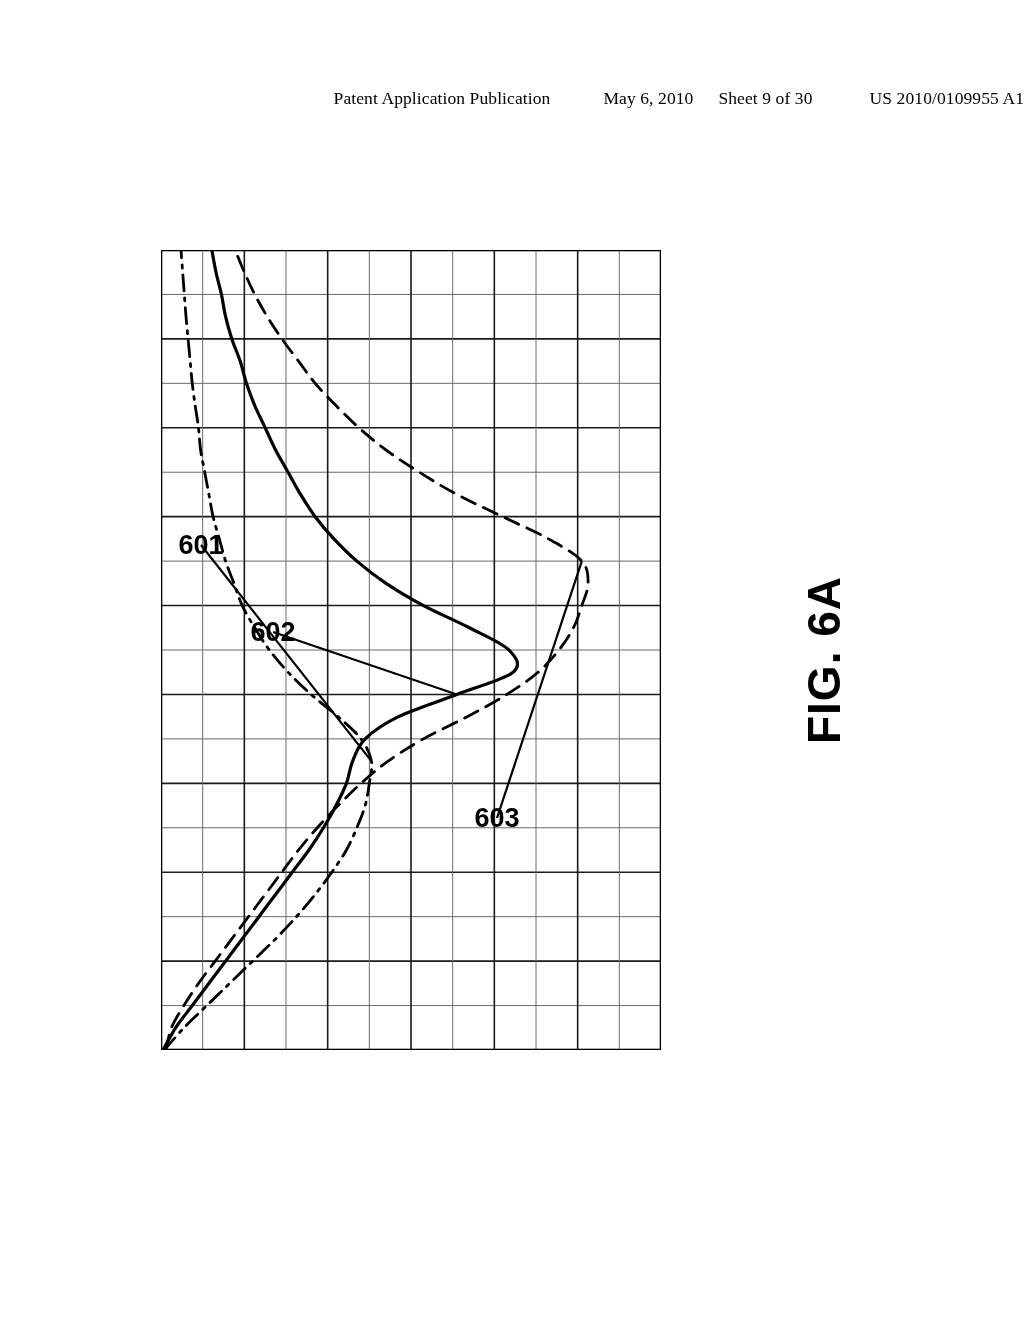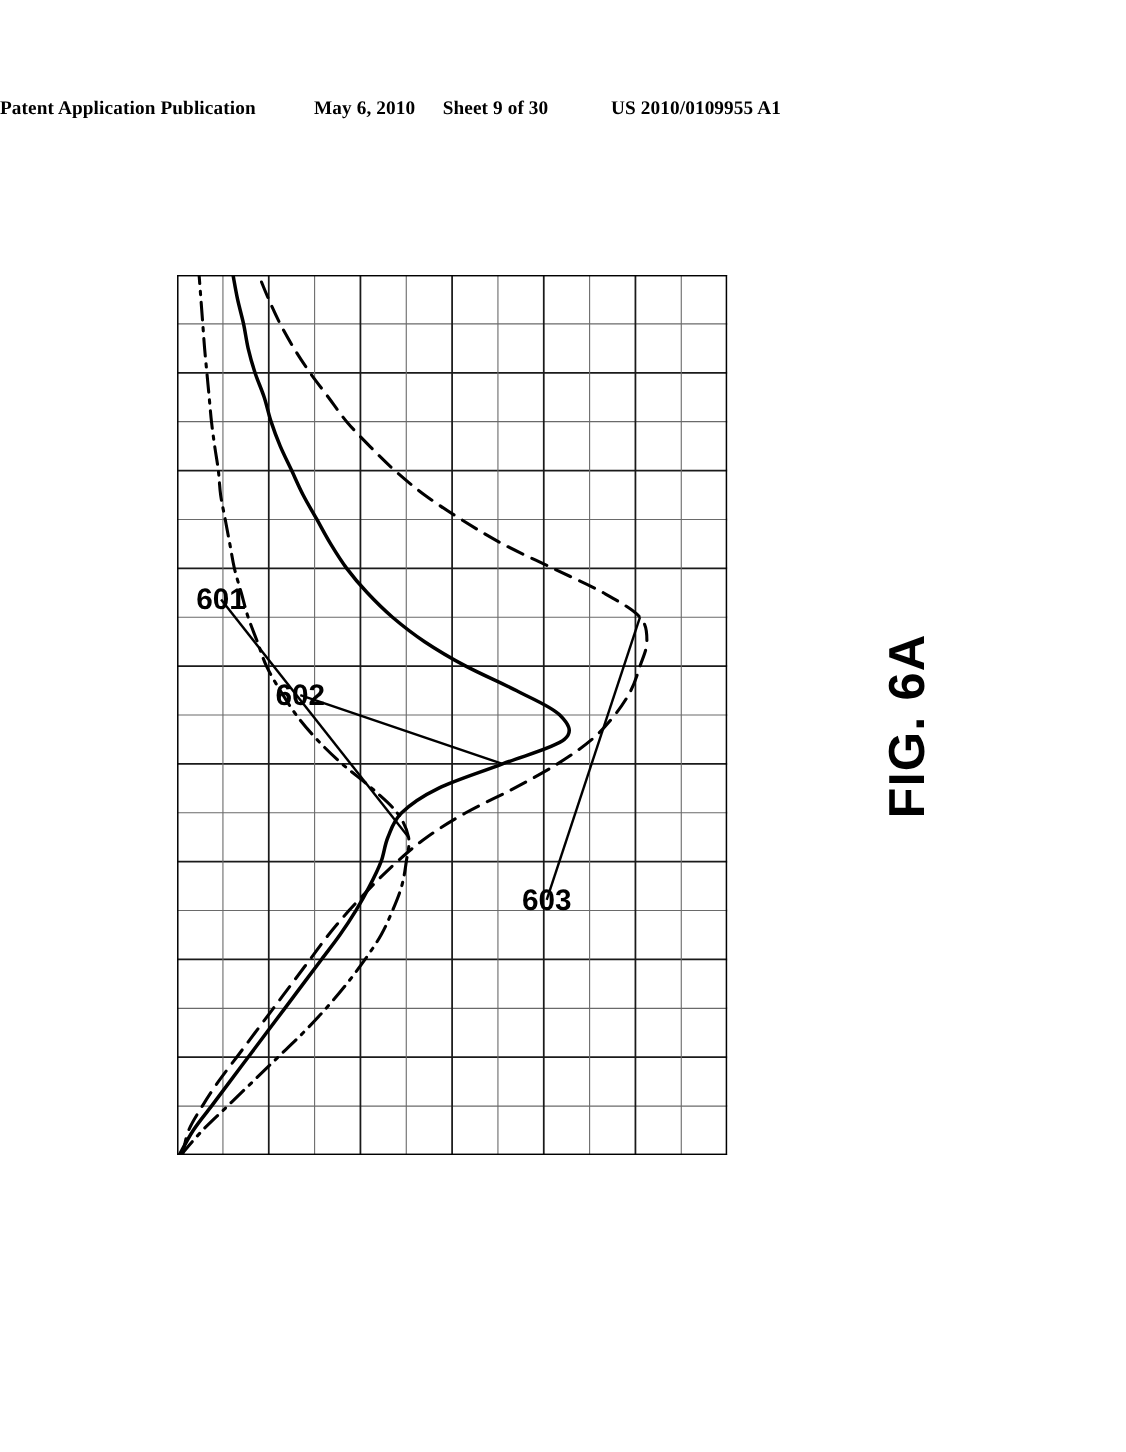--- a/index.html
+++ b/index.html
@@ -15,23 +15,23 @@
     color: #000000;
     overflow: hidden;
   }
 
   
   #patent-header {
     position: absolute;
     top: 88px;
     left: 0;
     width: 1024px;
-    text-align: left;
+    text-align: right;
     font-family: "Liberation Serif", serif;
-    font-weight: bold;
+    font-weight: normal;
     font-size: 17.5px;
     letter-spacing: 0.1px;
     white-space: nowrap;
   }
   #patent-header .hdr-seg { display: inline-block; vertical-align: baseline; }
   #patent-header .gap-lg { display: inline-block; width: 44px; }
   #patent-header .gap-sm { display: inline-block; width: 16px; }
   #patent-header .gap-xl { display: inline-block; width: 48px; }
 
   

